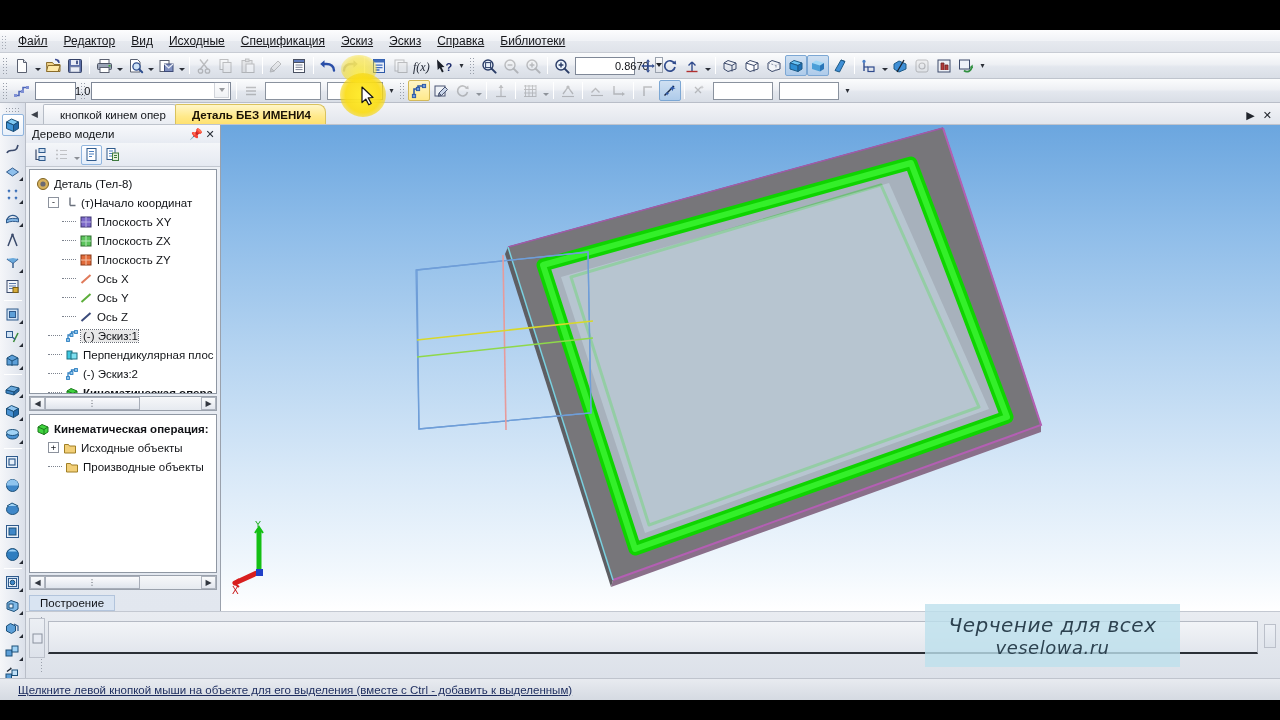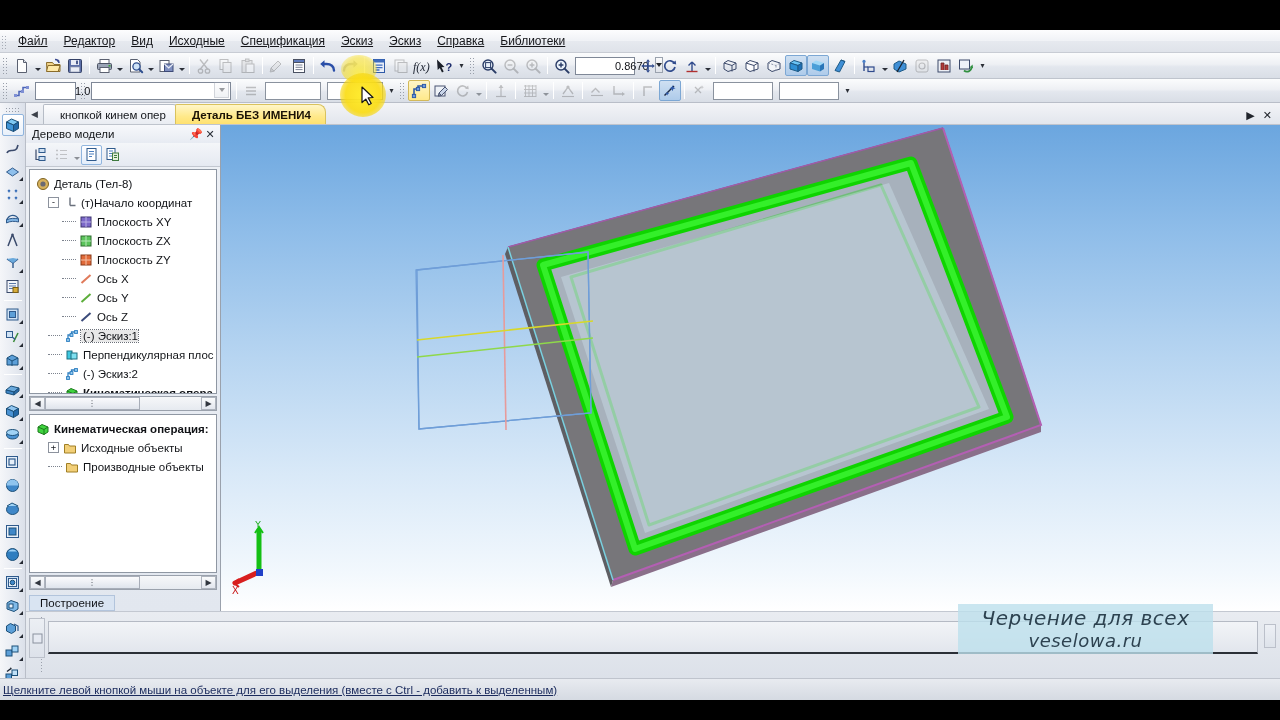--- a/index.html
+++ b/index.html
@@ -324,32 +324,32 @@
     background: linear-gradient(to bottom,#edf0f5,#dee3ea);
     border: 1px solid #bbc0ca;
   }
 
   
   .statusbar {
     position: absolute; left: 0; top: 678px; width: 1280px; height: 22px;
     background: linear-gradient(to bottom,#e8ebf0,#d5dae2);
     border-top: 1px solid #bfc4cd;
     display: flex; align-items: center;
-    padding-left: 3px;
+    padding-left: 18px;
   }
   .statusbar .txt {
     font-size: 11.5px; color: #1a2a5c;
     text-decoration: underline;
     white-space: nowrap;
   }
 
   
   .watermark {
-    position: absolute; left: 958px; top: 604px;
-    width: 255px; height: 50px;
+    position: absolute; left: 925px; top: 604px;
+    width: 255px; height: 63px;
     background: rgba(189,224,236,0.80);
     display: flex; flex-direction: column;
     align-items: center; justify-content: center;
     pointer-events: none;
   }
   .watermark .l1 {
     font-family: "DejaVu Sans", sans-serif;
     font-size: 20px; font-style: italic; color: #2d4250;
     letter-spacing: .5px; line-height: 24px;
   }

